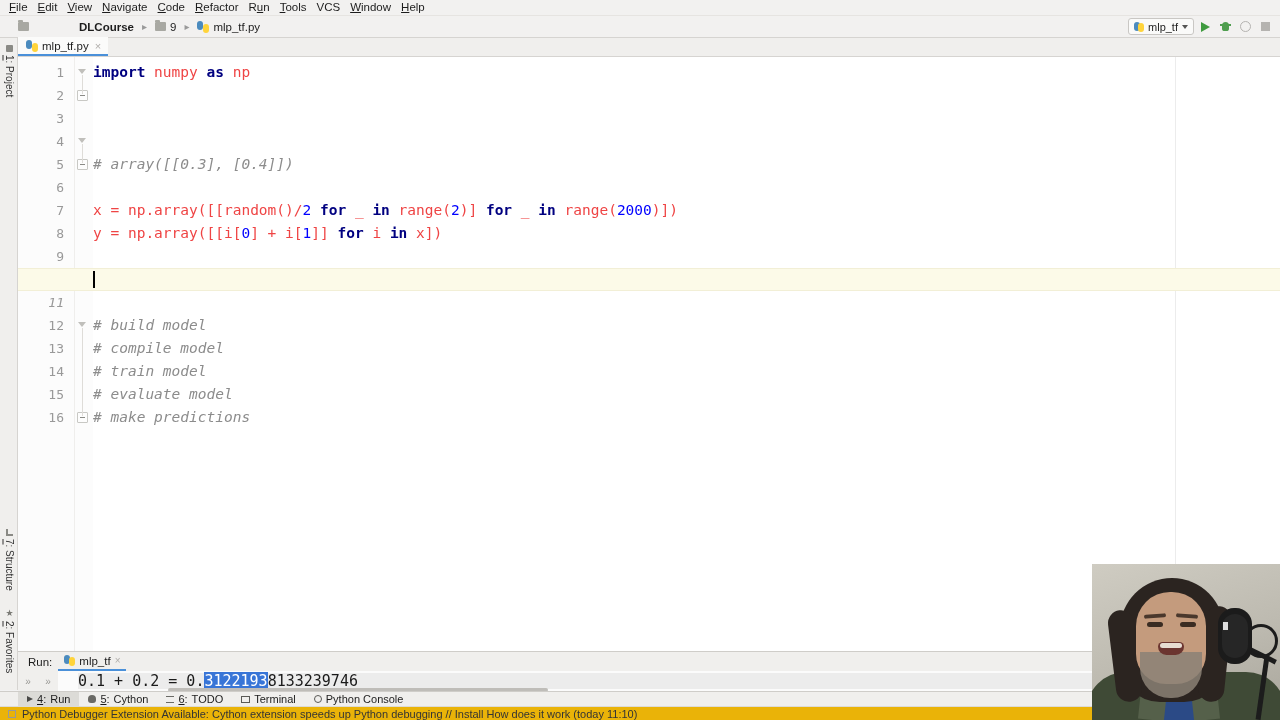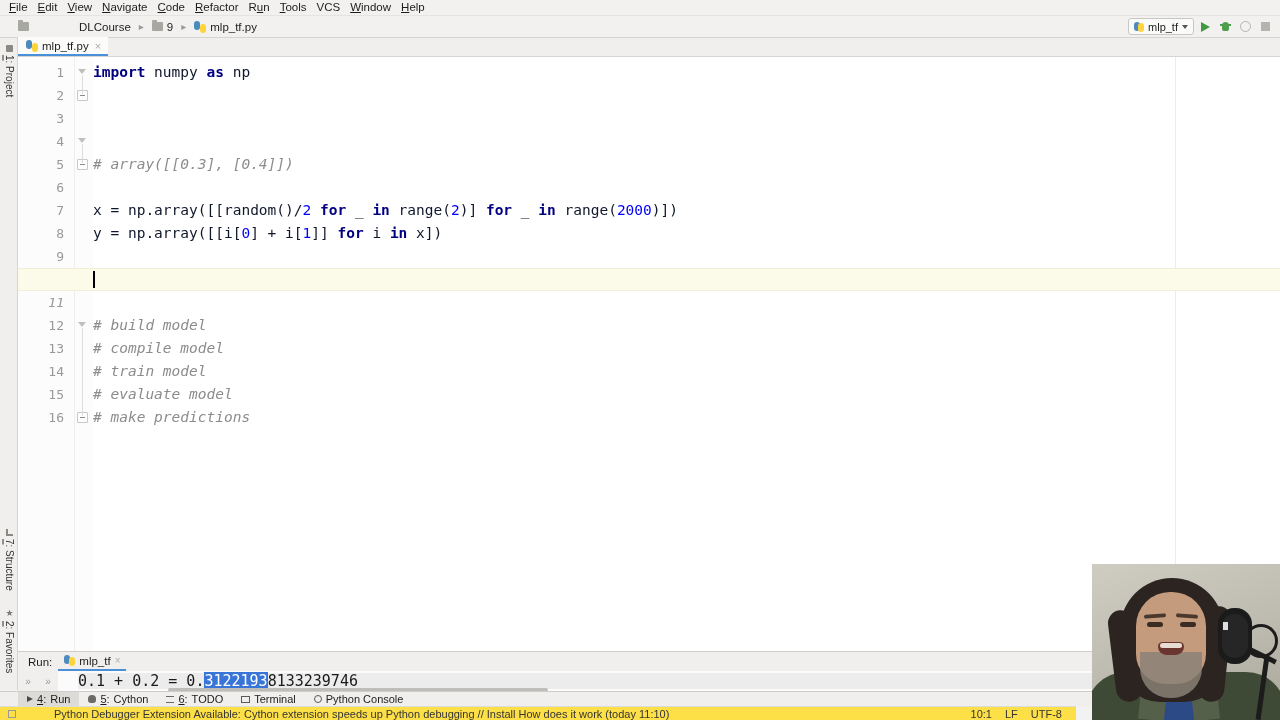--- a/index.html
+++ b/index.html
@@ -29,21 +29,21 @@
   
   .navbar {
     position: absolute; top: 16px; left: 0; width: 1280px; height: 22px;
     background: #f2f1f0;
     display: flex; align-items: center;
     padding-left: 18px;
     border-bottom: 1px solid #d6d4d1;
   }
   .crumb { display: flex; align-items: center; gap: 4px; font-size: 11.5px; }
   .crumb-sep { color: #999; margin: 0 4px; font-size: 10px; }
-  .crumb-bold { font-weight: normal; padding-left: 46px; }
+  .crumb-bold { font-weight: bold; padding-left: 46px; }
   .folder-ic {
     width: 11px; height: 9px; background: #a8a8a2; border-radius: 1px;
     position: relative; display: inline-block;
   }
   .folder-ic:before {
     content: ""; position: absolute; top: -2px; left: 0; width: 5px; height: 2px;
     background: #a8a8a2; border-radius: 1px 1px 0 0;
   }
   .py-ic {
     width: 12px; height: 12px; display: inline-block; position: relative;
@@ -147,21 +147,21 @@
     position: absolute; right: 10px; width: 40px; text-align: right;
     font-family: "DejaVu Sans Mono", monospace; font-size: 13px; color: #999999;
     line-height: 23px;
   }
   .crow {
     position: absolute; left: 0; height: 23px; line-height: 23px; white-space: pre;
   }
   .kw   { color: #000080; font-weight: bold; }
   .num  { color: #0000ff; }
   .cmt  { color: #8c8c8c; font-style: italic; }
-  .plain{ color: #0f172a; }
+  .plain{ color: #ef4444; }
   .fold {
     position: absolute; left: 2px; width: 11px; height: 11px;
     border: 1px solid #c8c8c4; background: #fdfdfd; border-radius: 1px;
   }
   .fold:after {
     content: ""; position: absolute; left: 2px; top: 4px; width: 5px; height: 1px; background: #8a8a86;
   }
   .fold.arrow {
     border: none; background: none;
   }
@@ -229,25 +229,24 @@
   .bt.active { background: #dcdbd7; }
   .bt u { text-decoration: underline; }
   .bt-tri { width: 0; height: 0; border-top: 3.5px solid transparent; border-bottom: 3.5px solid transparent; border-left: 6px solid #4a4a48; flex:none; }
   .bt-bug { width: 8px; height: 8px; border-radius: 4px 4px 3px 3px; background: #6a6a66; flex:none; }
   .bt-lines { width: 8px; height: 7px; border-top: 1.5px solid #6a6a66; border-bottom: 1.5px solid #6a6a66; flex:none; }
   .bt-term { width: 9px; height: 7px; border: 1.3px solid #5a5a57; flex:none; }
   .bt-cons { width: 8px; height: 8px; border-radius: 50%; border: 1.3px solid #5a5a57; flex:none; }
 
   
   .statusbar {
-    position: absolute; top: 706px; left: 0; width: 1076px; height: 14px;
-    background: #fde047; border-top: 1px solid #dddbd7;
+    position: absolute; top: 706px; left: 0; width: 1280px; height: 14px;
+    background: #eab308; border-top: 1px solid #dddbd7;
     display: flex; align-items: center; font-size: 11px; color: #343434;
     padding: 0 6px;
-    gap: 32px;
   }
   .sb-ic { width: 8px; height: 8px; border: 1px solid #9a9a96; margin-right: 6px; margin-left: 2px; flex: none; }
   .sb-right { margin-left: auto; display: flex; align-items: center; gap: 13px; padding-right: 8px; }
 
   
   .webcam {
     position: absolute; left: 1092px; top: 564px; width: 188px; height: 156px;
     overflow: hidden; background: #3a4234;
   }
   .wc-wall { position: absolute; inset: 0; background: linear-gradient(160deg,#cfccc2 0%, #bdbab0 55%, #a9a69c 100%); }

